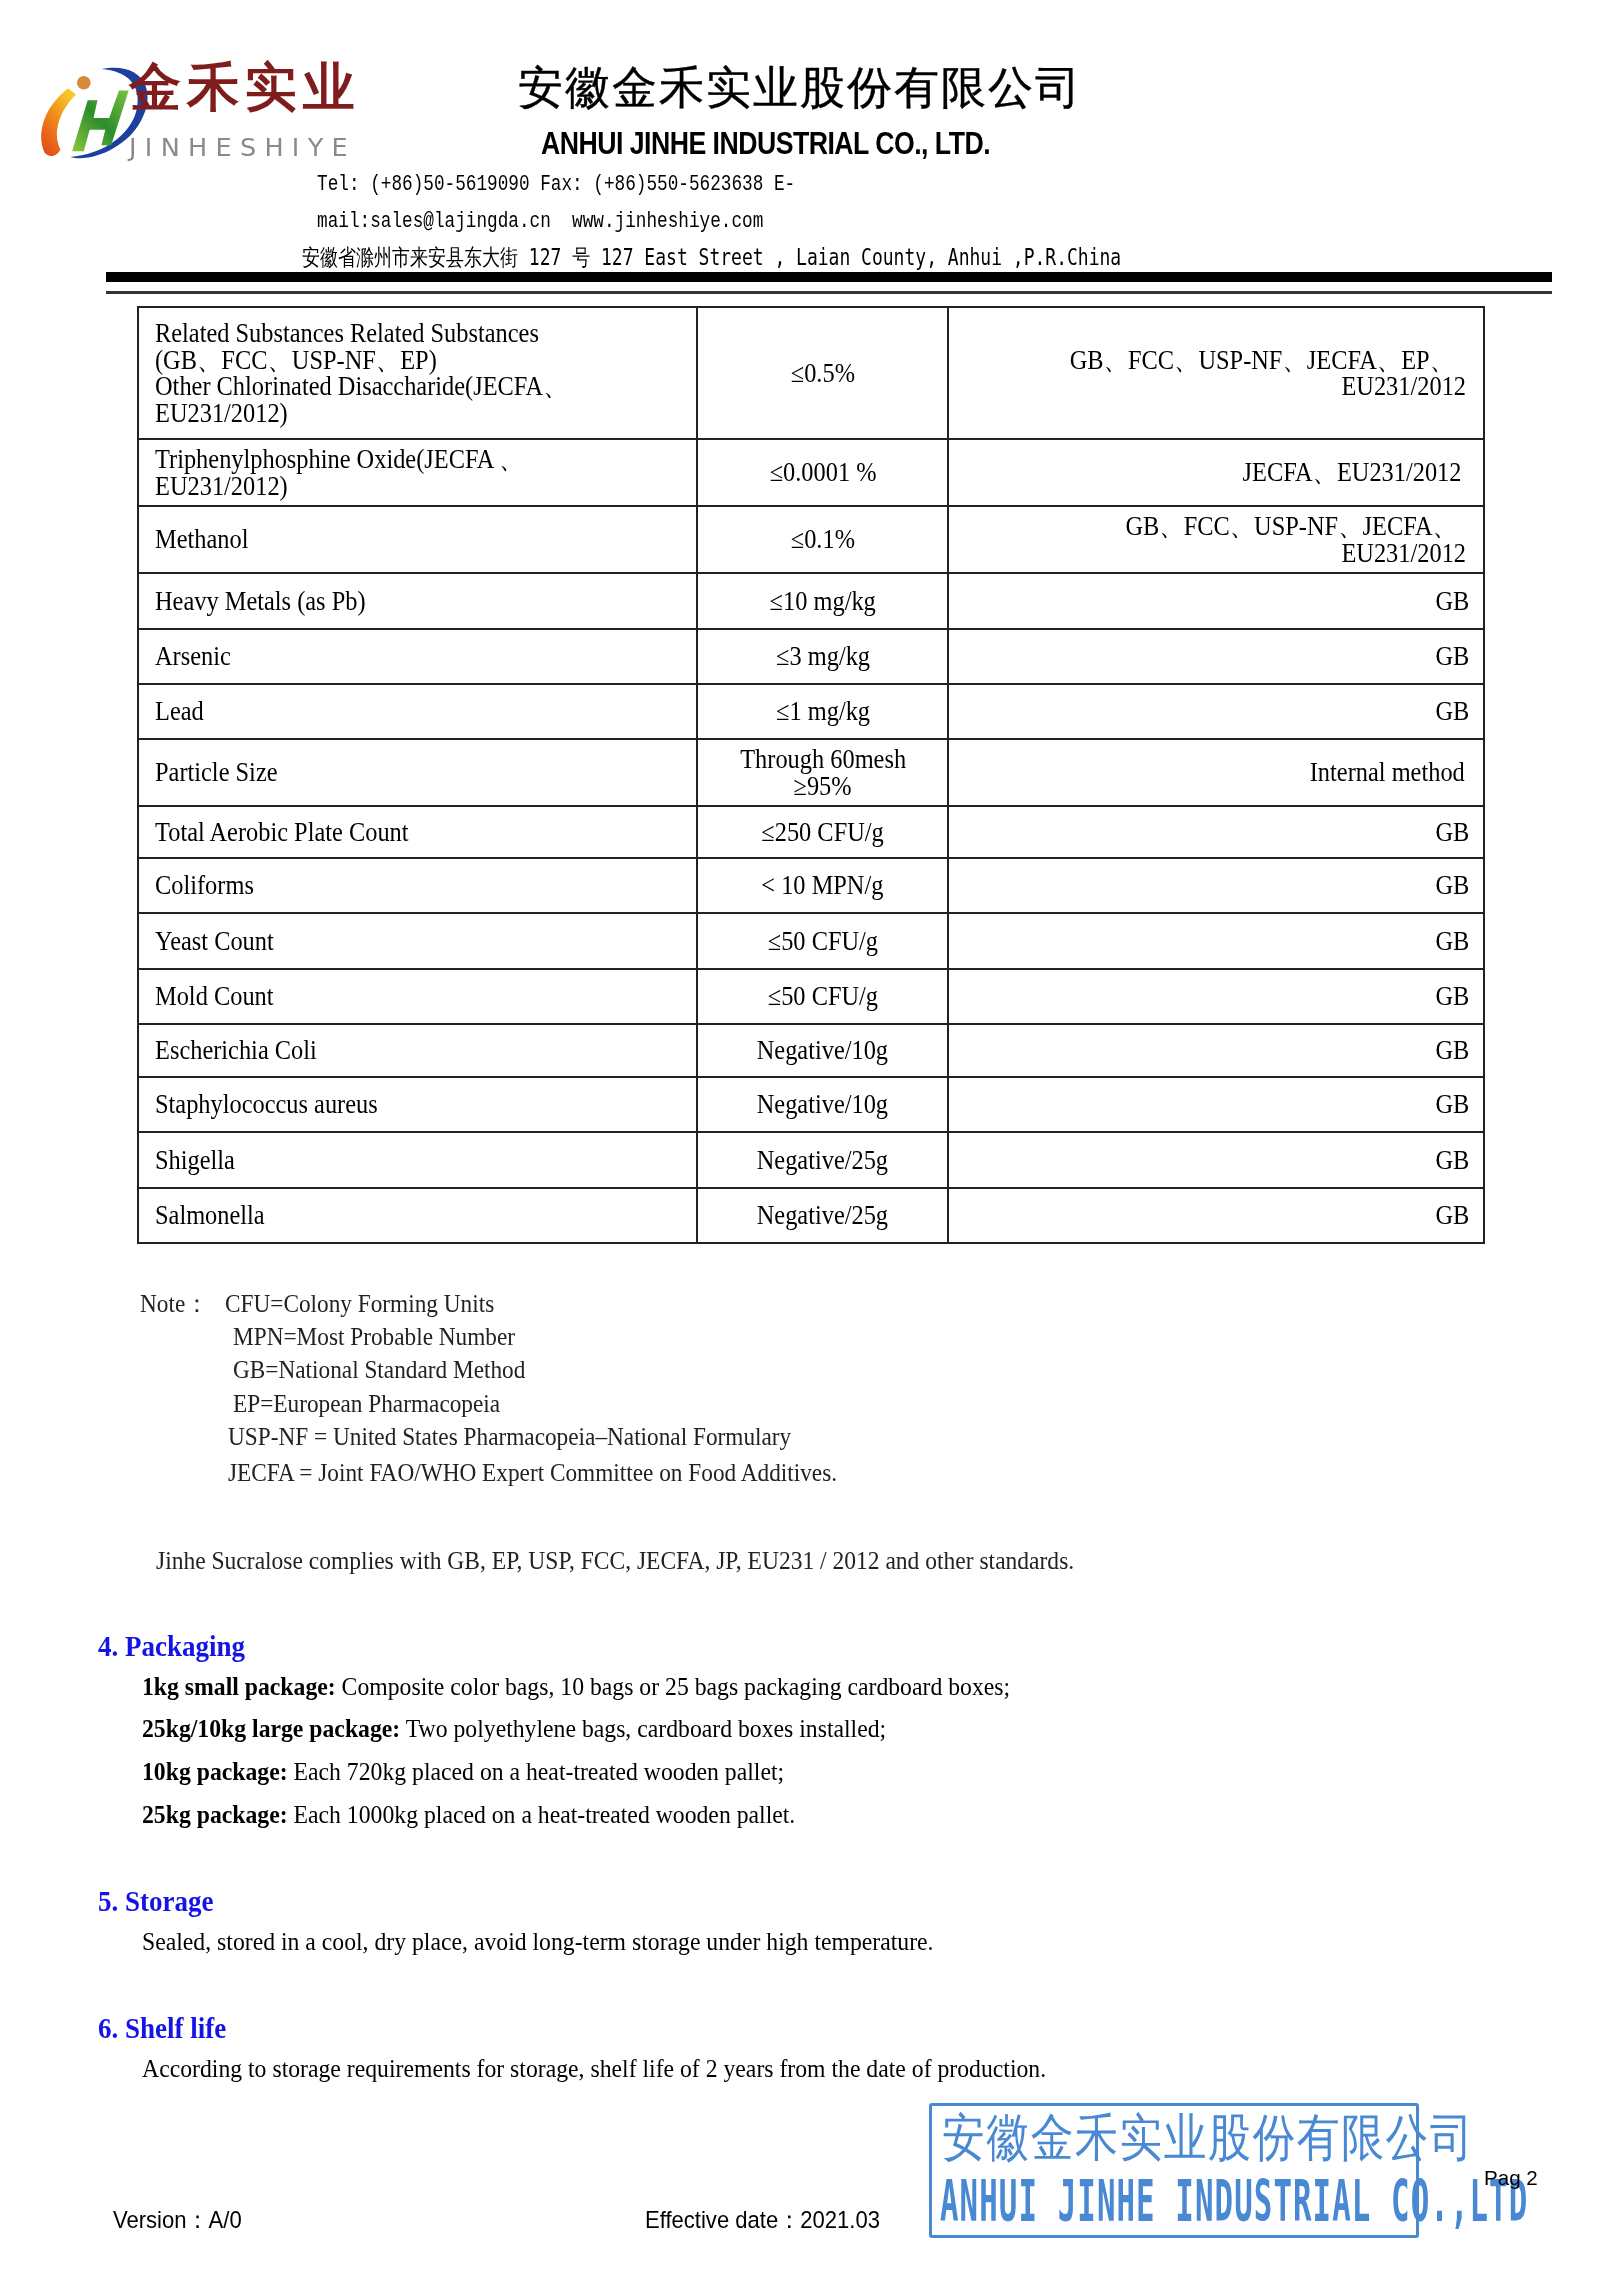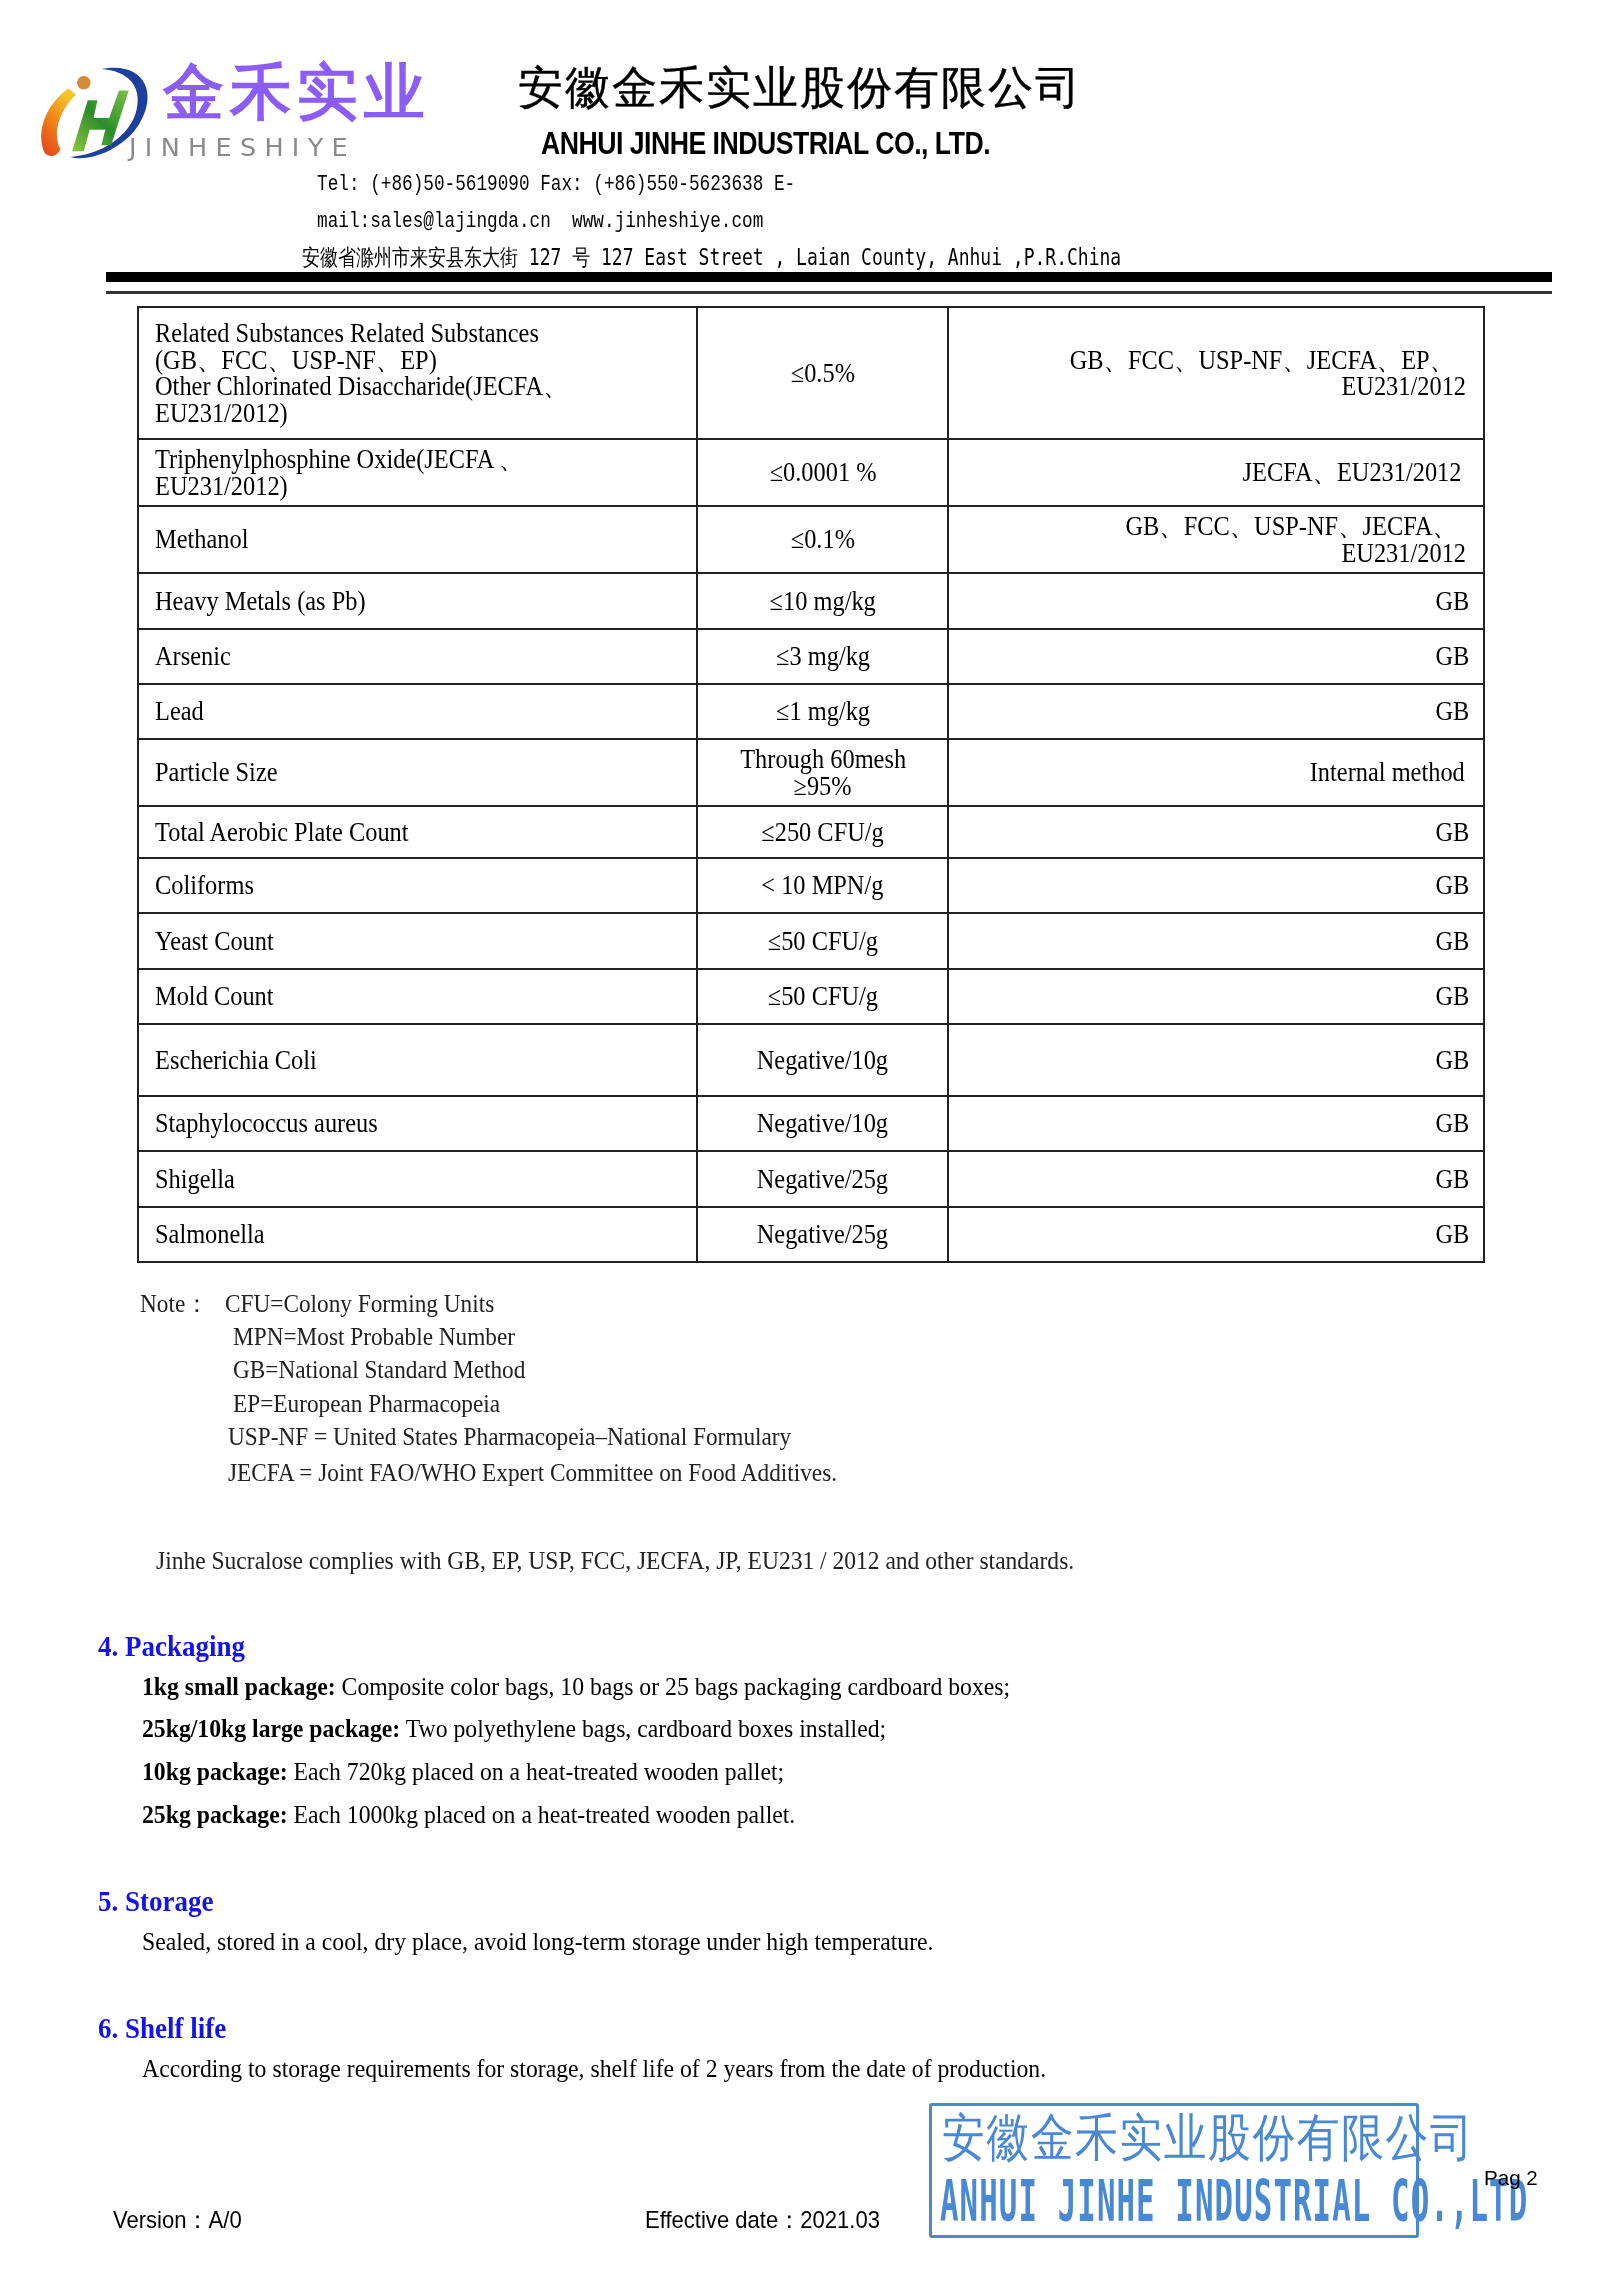--- a/index.html
+++ b/index.html
@@ -1,21 +1,21 @@
 <!DOCTYPE html>
 <html><head>
 <meta charset="utf-8">
 <style>
   html, body { margin: 0; padding: 0; background: #ffffff; }
   body { width: 1621px; height: 2293px; position: relative; overflow: hidden; font-family: "Liberation Serif", "DejaVu Serif", serif; color: #000; }
   .abs { position: absolute; }
 
   
   .logo-mark { left: 33px; top: 61px; width: 127px; height: 108px; }
-  .logo-cn { left: 129px; top: 61px; font-family: "DejaVu Sans", sans-serif; font-weight: bold; font-size: 61px; color: #8b5cf6; letter-spacing: 5.9px; line-height: 1; margin-left: 34px; }
+  .logo-cn { left: 129px; top: 61px; font-family: "DejaVu Sans", sans-serif; font-weight: bold; font-size: 52px; color: #7f1d1d; letter-spacing: 5.9px; line-height: 1; }
   .logo-en { left: 129px; top: 135px; font-family: "DejaVu Sans", sans-serif; font-size: 25.5px; color: #8a8a8a; letter-spacing: 8.3px; line-height: 1; }
   .company-cn { left: 518px; top: 65px; font-family: "DejaVu Serif", serif; font-size: 45px; line-height: 1; letter-spacing: 2px; color: #000; -webkit-text-stroke: 0.4px #000; }
   .company-en { left: 541px; top: 128px; font-family: "Liberation Sans", sans-serif; font-weight: bold; font-size: 31px; line-height: 1; letter-spacing: -0.6px; transform: scaleX(0.86); transform-origin: left top; }
   .contact-line { font-family: "Liberation Mono", "DejaVu Sans Mono", monospace; font-size: 21.6px; line-height: 1; white-space: pre; transform: scaleX(0.82); transform-origin: left top; }
   .bar-thick { left: 106px; top: 272px; width: 1446px; height: 9.8px; background: #000; }
   .bar-thin { left: 106px; top: 291px; width: 1446px; height: 2.9px; background: #333; }
 
   
   table.spec { position: absolute; left: 137px; top: 306px; width: 1348px; border-collapse: collapse; font-size: 26.5px; line-height: 1.0; }
   table.spec td { border: 2px solid #222; padding: 0 11.8px; vertical-align: middle; }
@@ -144,21 +144,21 @@
     <tr style="height:56px;">
       <td class="c1"><span class="cond">Yeast Count</span></td>
       <td class="c2"><span class="cond-c">≤50 CFU/g</span></td>
       <td class="c3"><span class="cond-c">GB</span></td>
     </tr>
     <tr style="height:55px;">
       <td class="c1"><span class="cond">Mold Count</span></td>
       <td class="c2"><span class="cond-c">≤50 CFU/g</span></td>
       <td class="c3"><span class="cond-c">GB</span></td>
     </tr>
-    <tr style="height:72px;">
+    <tr style="height:53px;">
       <td class="c1"><span class="cond">Escherichia Coli</span></td>
       <td class="c2"><span class="cond-c">Negative/10g</span></td>
       <td class="c3"><span class="cond-c">GB</span></td>
     </tr>
     <tr style="height:55px;">
       <td class="c1"><span class="cond">Staphylococcus aureus</span></td>
       <td class="c2"><span class="cond-c">Negative/10g</span></td>
       <td class="c3"><span class="cond-c">GB</span></td>
     </tr>
     <tr style="height:56px;">

